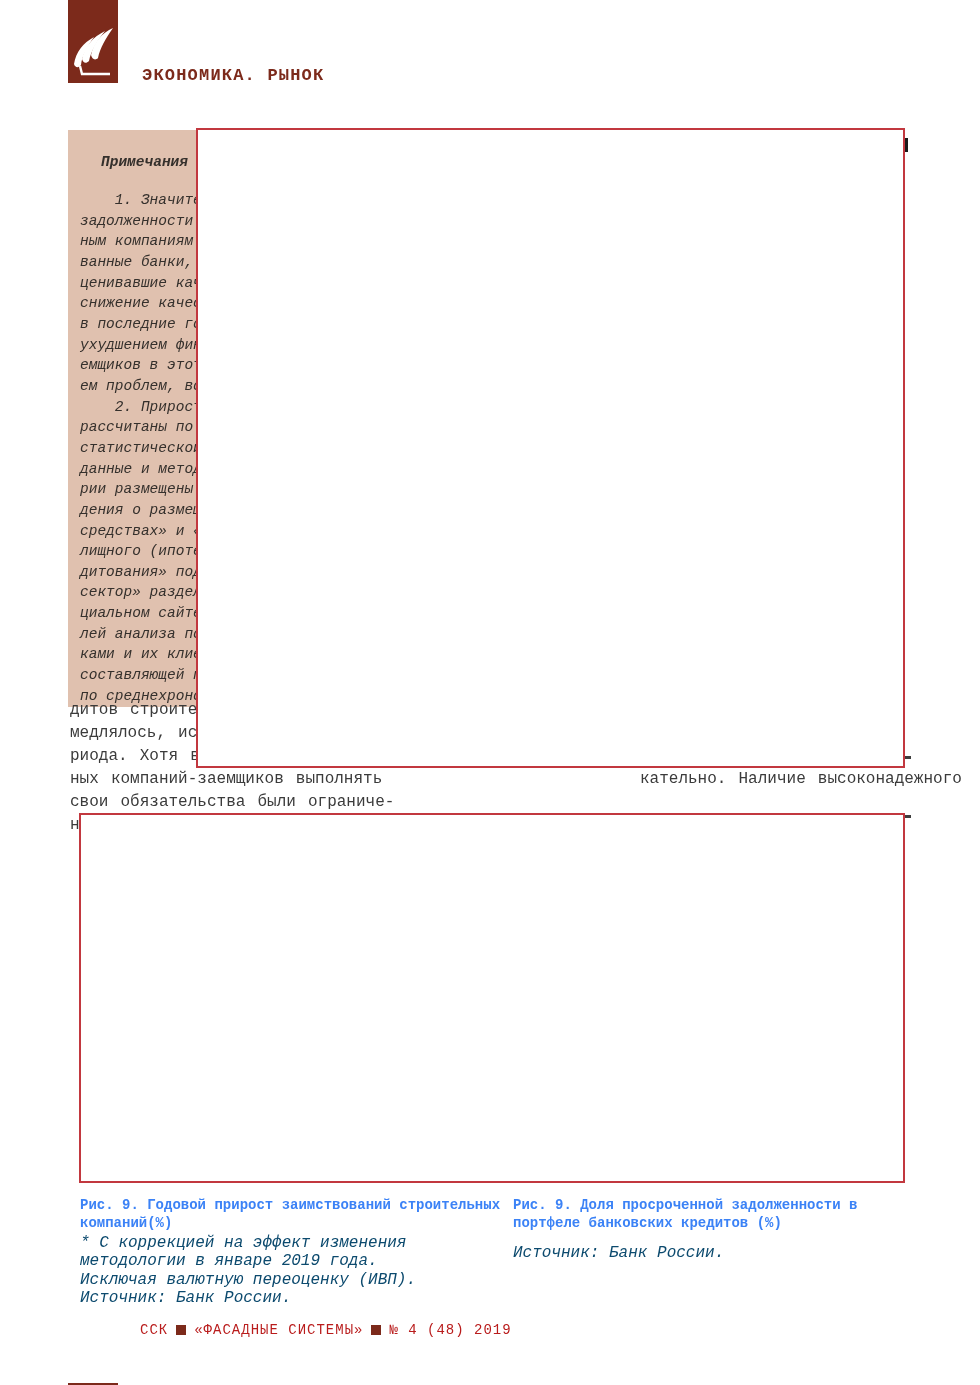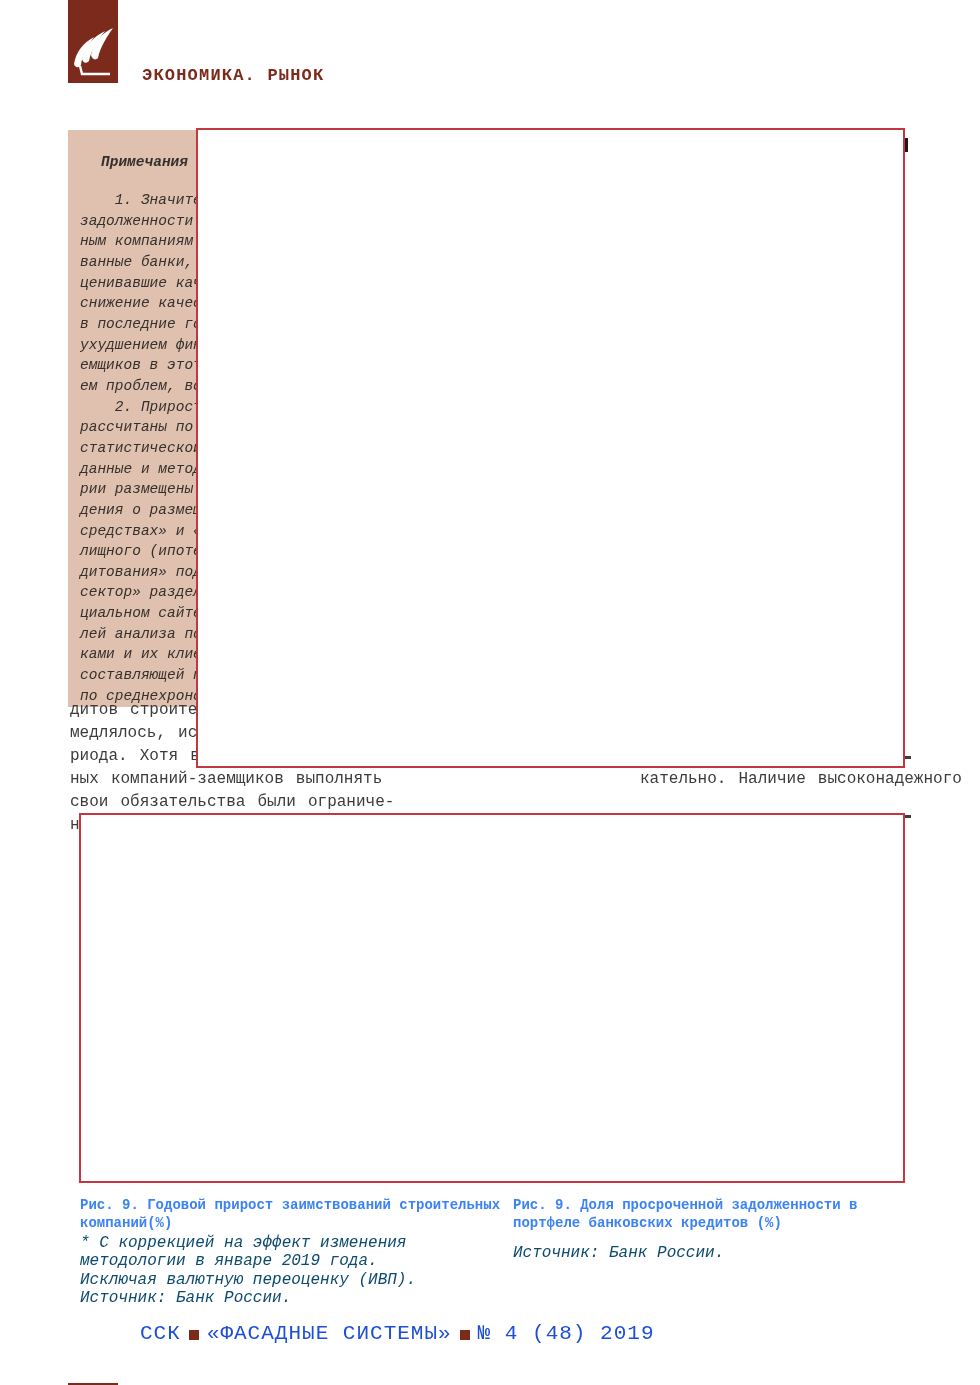--- a/index.html
+++ b/index.html
@@ -41,21 +41,21 @@
   .caption-left{left:80px;top:1196px;width:425px;}
   .caption-right{left:513px;top:1196px;width:412px;}
   .cap-title{font-size:14px;font-weight:bold;color:#3b82f6;line-height:18px;}
   .cap-note{font-size:16px;font-style:italic;color:#0c4a6e;line-height:18px;margin-top:1px;}
   .caption-left .cap-title{margin-bottom:2px;}
   .caption-right .cap-note{margin-top:12px;}
 
   
   .page-num-box{position:absolute;left:68px;top:1383px;width:50px;height:70px;background:#7c2a1b;z-index:1;}
   .page-num{display:block;text-align:center;margin-top:5px;color:#ffffff;font-size:15px;font-weight:bold;}
-  .footer-line{position:absolute;left:140px;top:1322px;font-size:21px;color:#1d4ed8;
+  .footer-line{position:absolute;left:140px;top:1322px;font-size:14px;color:#b91c1c;
         letter-spacing:1px;z-index:1;white-space:nowrap;}
   .sq{display:inline-block;width:10px;height:10px;background:#7c2a1b;margin:0 8px;vertical-align:-1px;}
 </style>
 </head>
 <body>
 
 <div class="page">
 
   <div class="logo">
     <svg width="50" height="83" viewBox="0 0 50 83">

